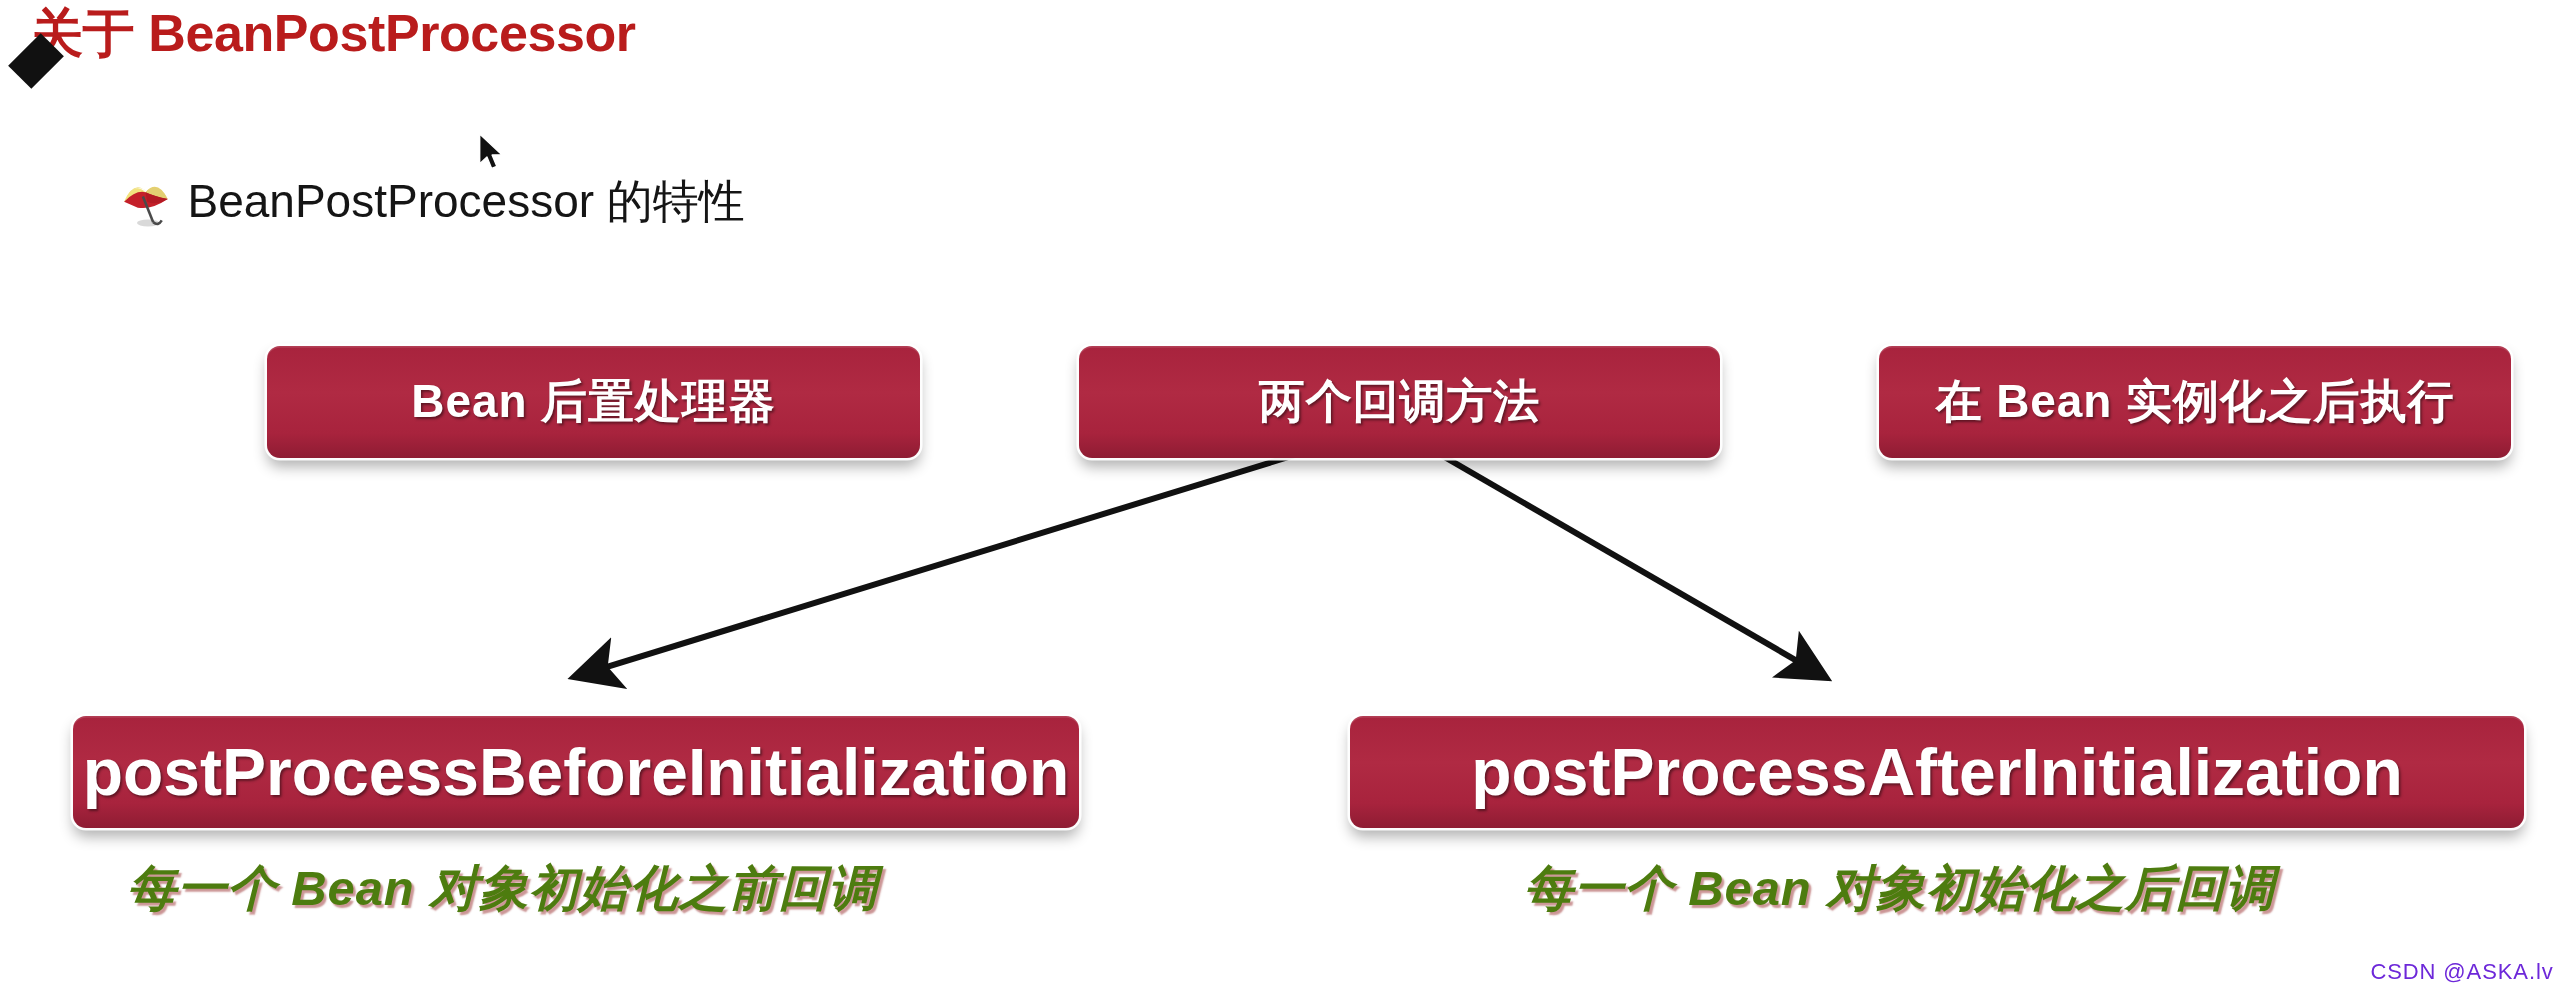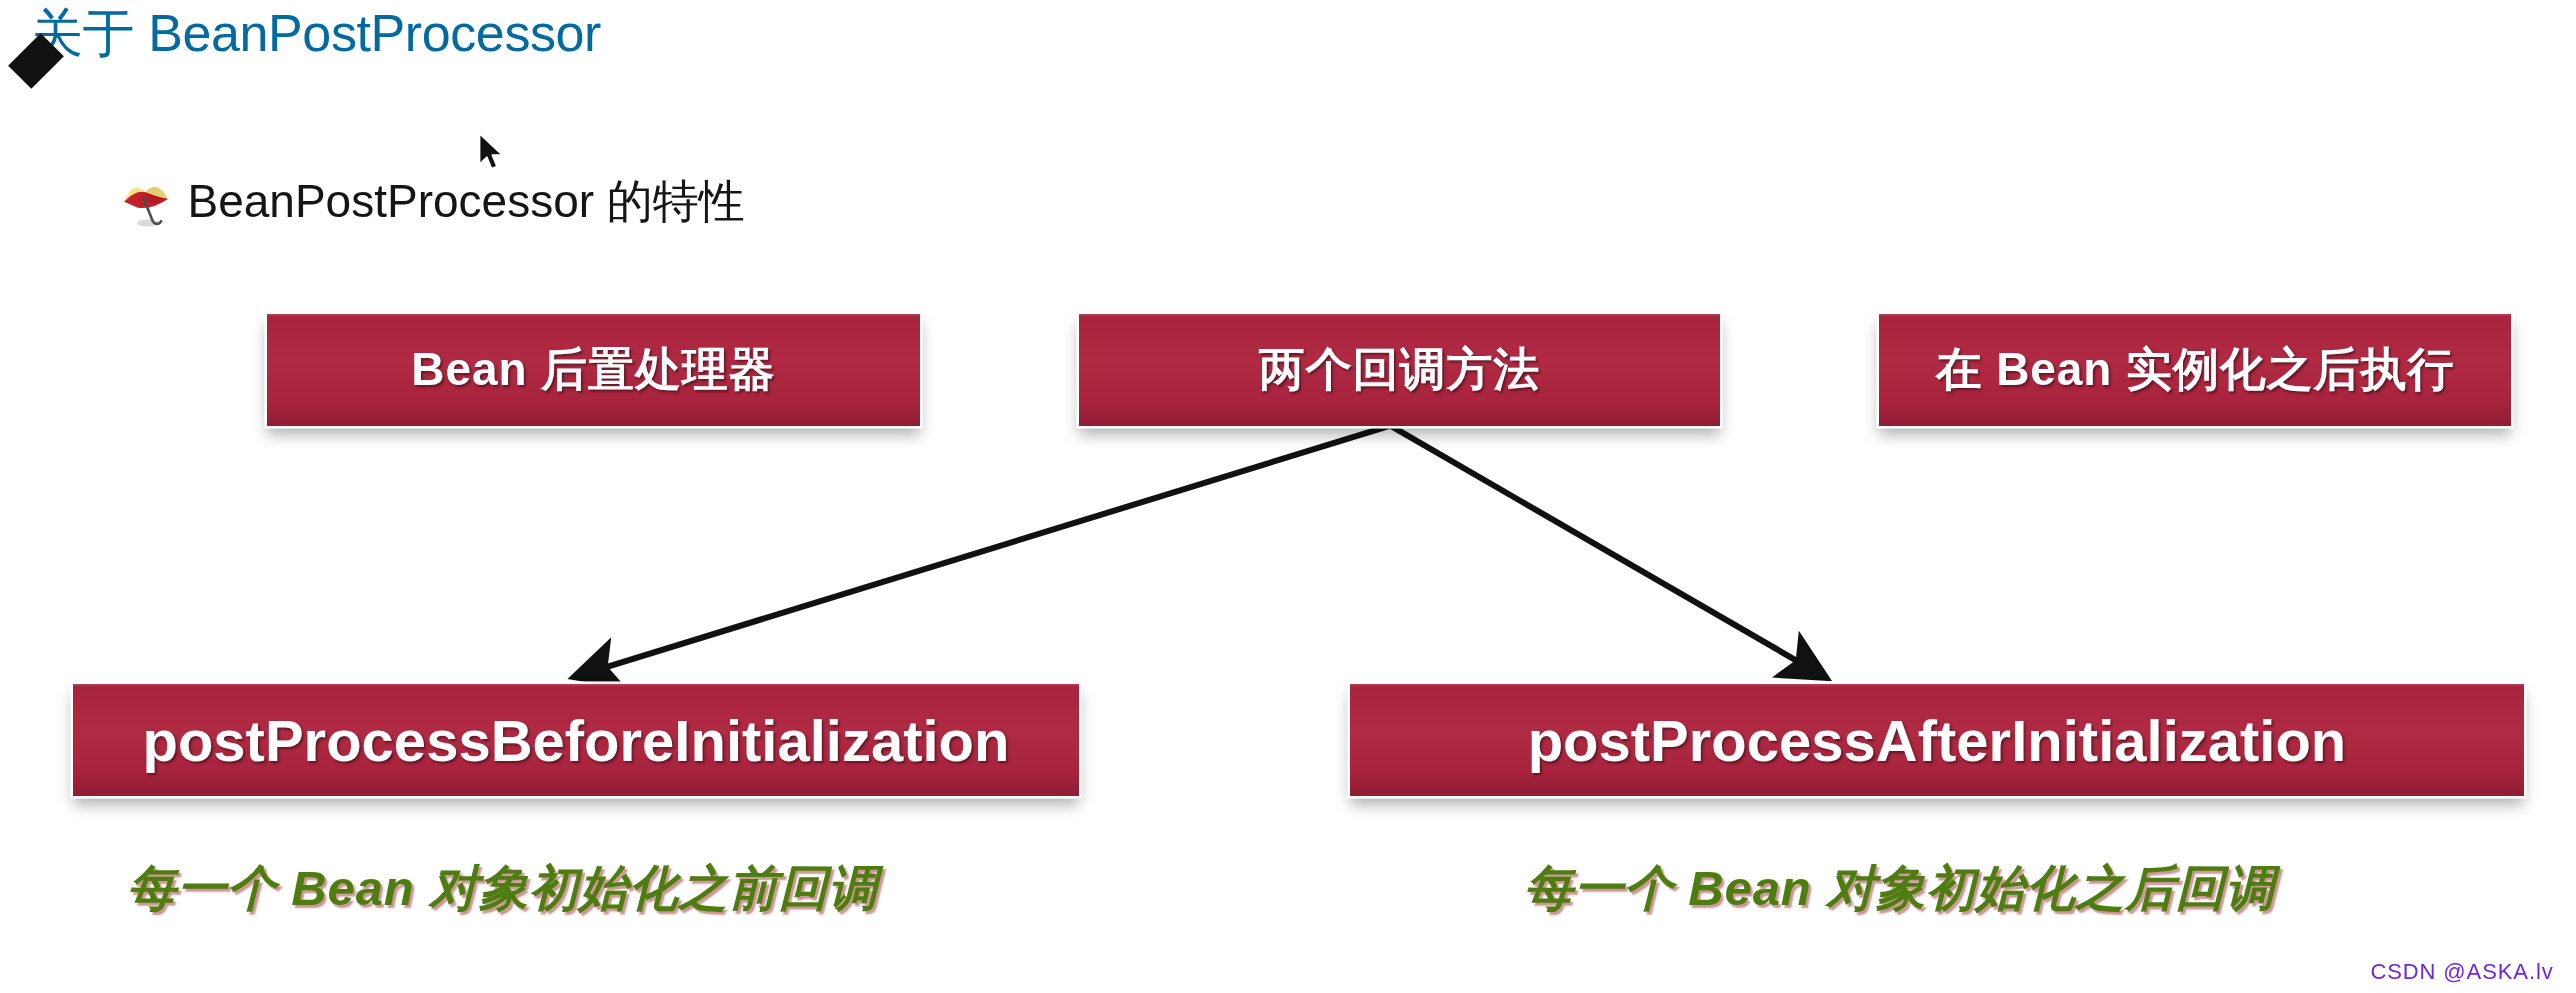--- a/index.html
+++ b/index.html
@@ -38,22 +38,22 @@
   .diamond-glyph {
     display: inline-block;
     width: 40px;
     height: 40px;
     background: #111111;
     transform: rotate(45deg) scale(0.82, 1.15);
     margin-top: 6.9px;
   }
   .title-text {
     font-size: 52px;
-    font-weight: normal;
-    color: #0369a1;
+    font-weight: bold;
+    color: #b91c1c;
     letter-spacing: -0.4px;
     line-height: 1.1;
   }
 
   
   .subtitle-row {
     position: absolute;
     left: 119px;
     top: 176px;
     display: flex;
@@ -71,37 +71,38 @@
     font-size: 46px;
     color: #151515;
     font-weight: normal;
     line-height: 1.1;
   }
 
   
   .box {
     position: absolute;
     box-sizing: border-box;
-    border-radius: 0;
+    border-radius: 13px;
     background: linear-gradient(180deg, #a8233d 0%, #b02a43 42%, #a8233d 78%, #8e1c33 100%);
     box-shadow:
        0 0 0 2.6px rgba(255,255,255,0.95),
        0 8.6px 13.8px rgba(0,0,0,0.30),
        inset 0 1.7px 0 rgba(255,255,255,0.12);
     display: flex;
     align-items: center;
     justify-content: center;
     color: #ffffff;
     font-weight: bold;
     text-shadow: 1.7px 1.7px 2.6px rgba(0,0,0,0.45);
     white-space: nowrap;
     overflow: hidden;
+    margin-top: 32px;
   }
   .box-cn { font-size: 46px; letter-spacing: 0.9px; }
-  .box-en { font-size: 58px; letter-spacing: 0px; }
+  .box-en { font-size: 66px; letter-spacing: 0px; }
 
   #box-bean-processor  { left: 267px;  top: 314px; width: 653px; height: 112px; }
   #box-two-callbacks   { left: 1079px; top: 314px; width: 641px; height: 112px; }
   #box-after-instant   { left: 1879px; top: 314px; width: 632px; height: 112px; }
   #box-before-init     { left: 73px;   top: 684px; width: 1006px; height: 112px; }
   #box-after-init      { left: 1350px; top: 684px; width: 1174px; height: 112px; }
 
   
   #arrows {
     position: absolute;

